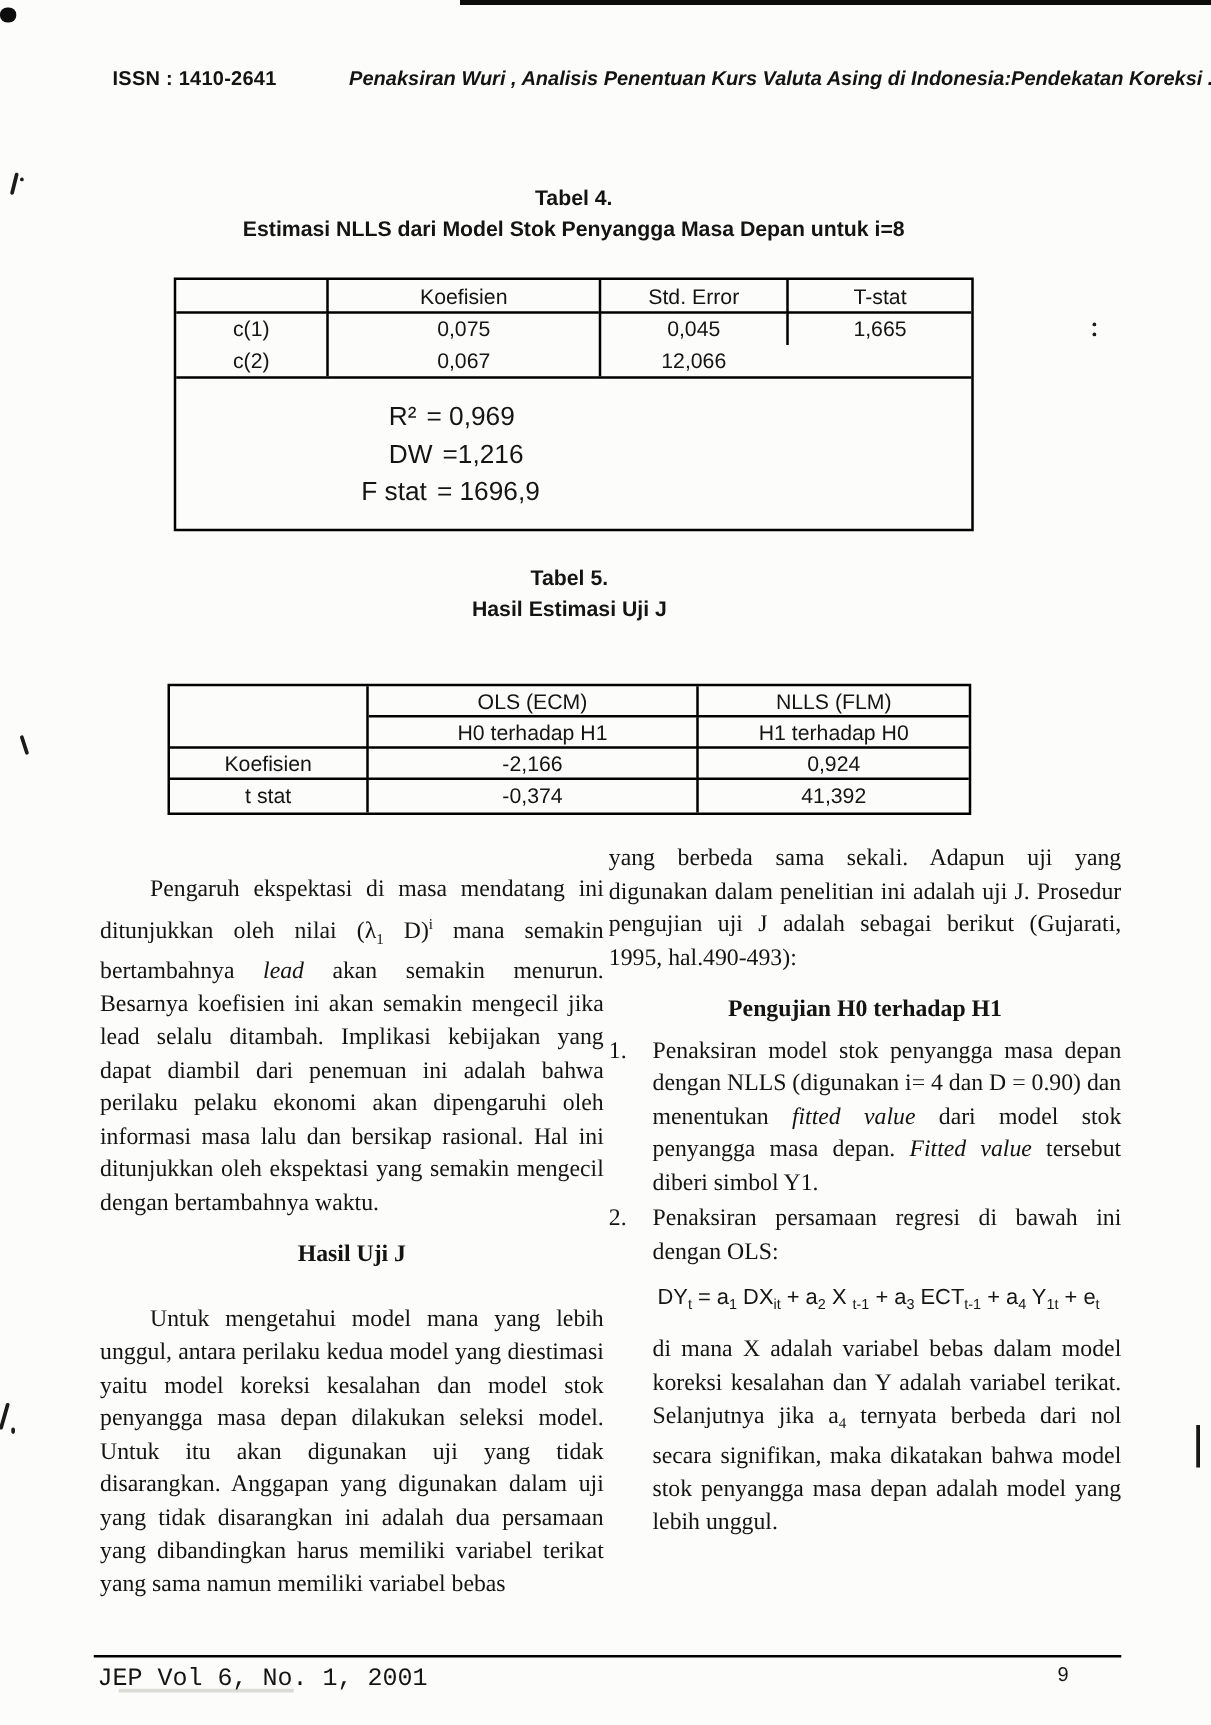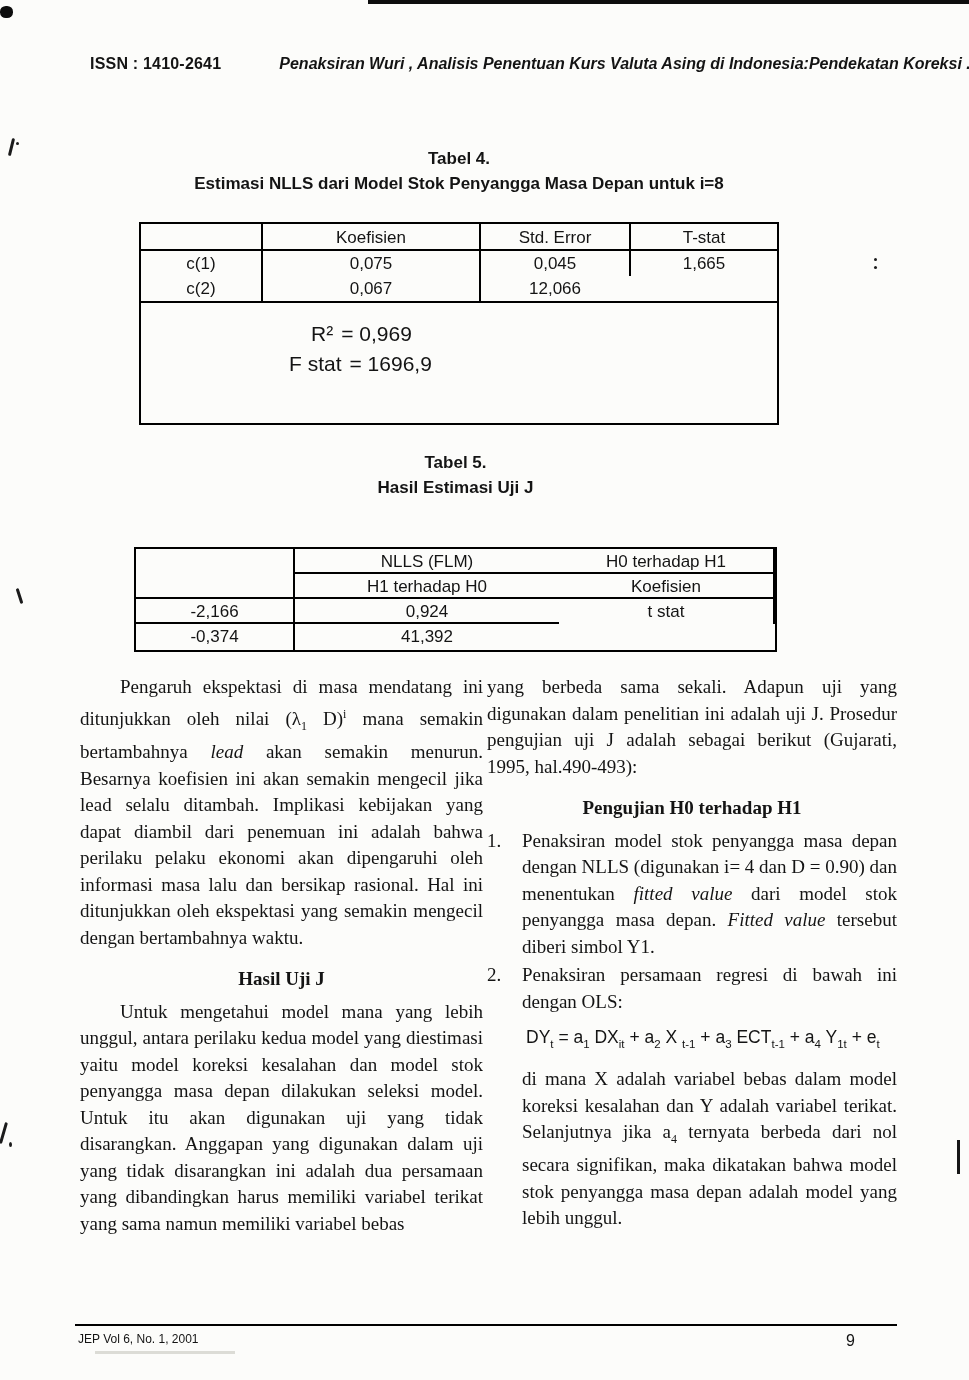--- a/index.html
+++ b/index.html
@@ -55,36 +55,36 @@
   .t5 .c { text-align:center; line-height:25px; box-sizing:border-box; }
   .t5 .br { border-right:2px solid #000; }
   .t5 .bb { border-bottom:2px solid #000; }
   .t5 .corner { grid-column:1; grid-row:1 / 3; }
 
   
   .col { position:absolute; top:674px; font-size:19px; line-height:26.5px; text-align:justify; }
   .col-left  { left:80px;  width:403px; }
   .col-right { left:487px; width:410px; }
   .para { margin:0; }
-  .para.ind { text-indent:40px; }
+  .para.ind { text-indent:40px;margin-top:25px; }
   .subhead { font-weight:bold; margin:15px 0 6px 0; text-align:center; }
   .it { font-style:italic; }
   sub, sup { font-size:12px; }
   .li { display:flex; margin:0; }
   .li .num { width:35px; flex:none; }
   .li .li-text { flex:1; text-align:justify; }
   .li + .li { margin-top:2px; }
   .formula { font-family:"Liberation Sans", "DejaVu Sans", sans-serif; font-size:17.5px;
              margin:9px 0 9px 4px; text-align:left; white-space:nowrap; }
   .formula sub { font-size:11.5px; }
 
   
   .footer-rule { position:absolute; left:75px; top:1324px; width:822px; border-top:2px solid #000; }
   .footer-journal { position:absolute; left:78px; top:1332px;
-        font-family:Liberation Sans, sans-serif; font-size:12px; }
+        font-family:Liberation Mono, monospace; font-size:20px; }
   .footer-page { position:absolute; left:846px; top:1332px;
         font-family:"Liberation Sans", "DejaVu Sans", sans-serif; font-size:16px; }
 </style>
 </head>
 <body>
 
 <div class="page">
 
   <div class="streak-top"></div>
   <div class="blob-topleft"></div>
@@ -117,31 +117,33 @@
       <div class="cell dd cl">0,075</div>
       <div class="cell dd cl">0,045</div>
       <div class="cell dd cl">1,665</div>
 
       <div class="cell dd">c(2)</div>
       <div class="cell dd cl">0,067</div>
       <div class="cell dd cl">12,066</div>
     </div>
     <div class="t4-stats">
       <div class="t4-stat-line ind"><span class="sl">R²</span><span class="sv">= 0,969</span></div>
+      <div class="t4-stat-line ind"><span class="sl">DW</span><span class="sv">=1,216</span></div>
       <div class="t4-stat-line"><span class="sl">F stat</span><span class="sv">= 1696,9</span></div>
     </div>
   </div>
 
   <div class="tbl-title t5-title">
     <div>Tabel 5.</div>
     <div>Hasil Estimasi Uji J</div>
   </div>
 
   <div class="t5">
     <div class="c corner br bb"></div>
+    <div class="c br bb">OLS (ECM)</div>
     <div class="c bb">NLLS (FLM)</div>
     <div class="c br bb">H0 terhadap H1</div>
     <div class="c bb">H1 terhadap H0</div>
 
     <div class="c br bb">Koefisien</div>
     <div class="c br bb">-2,166</div>
     <div class="c bb">0,924</div>
 
     <div class="c br">t stat</div>
     <div class="c br">-0,374</div>

